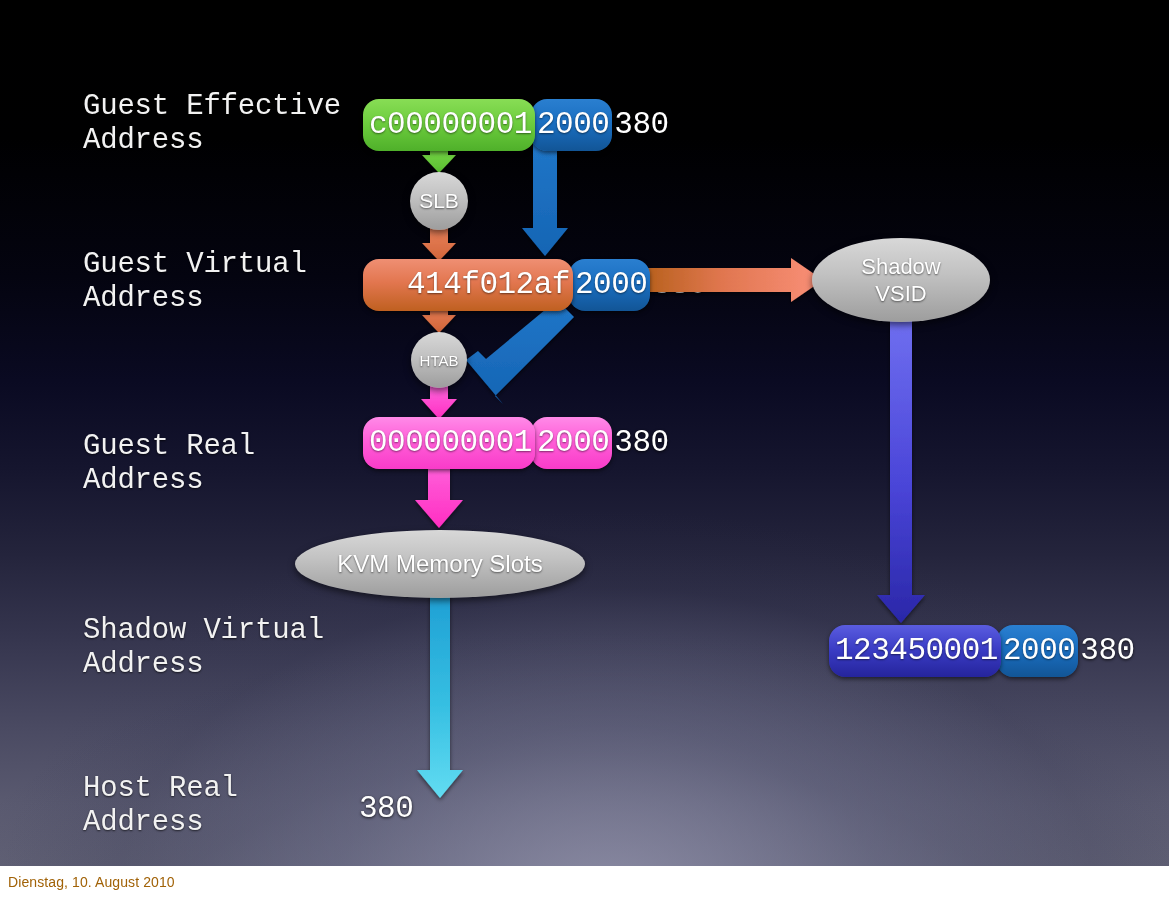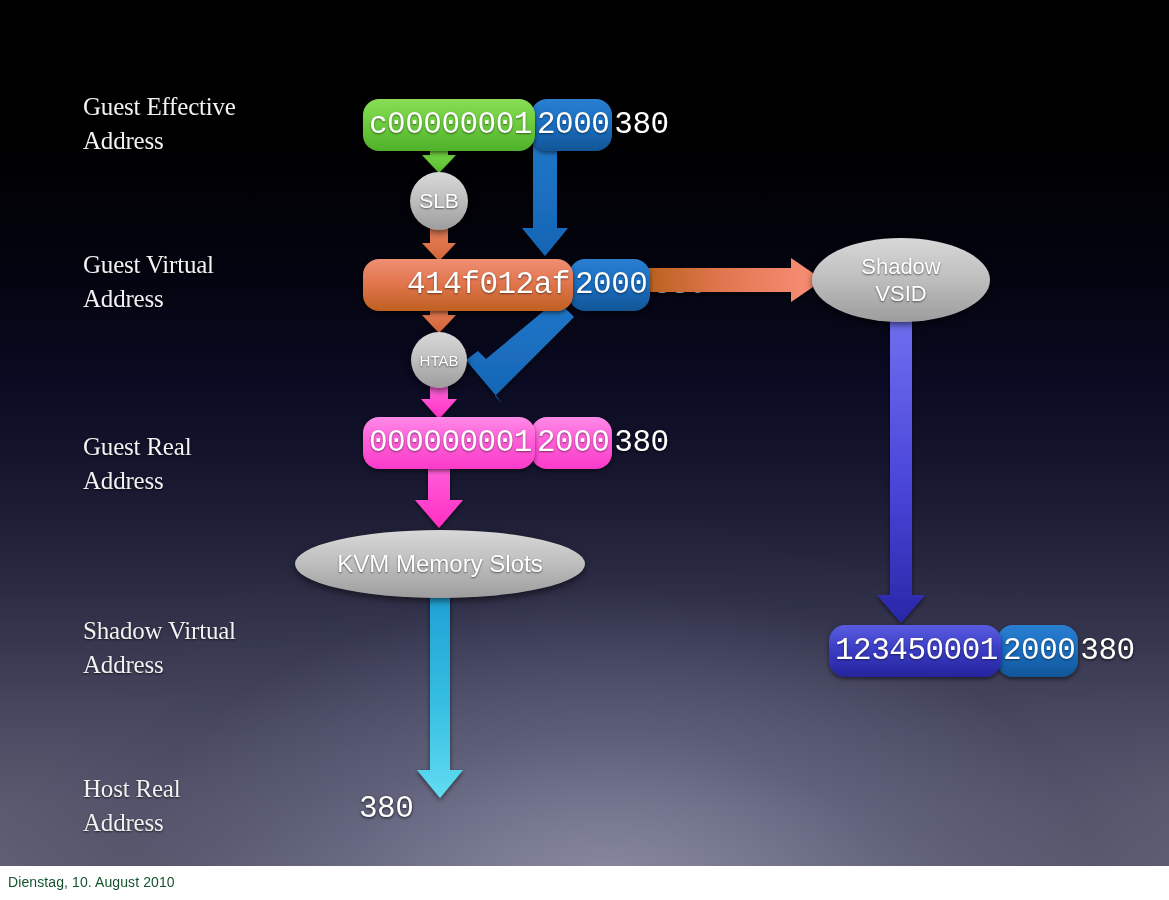--- a/index.html
+++ b/index.html
@@ -34,32 +34,32 @@
     top: 866px;
     width: 1169px;
     height: 34px;
     background: #ffffff;
   }
   #footertext {
     position: absolute;
     left: 8px;
     top: 874px;
     font-size: 14px;
-    color: #14532d;
+    color: #a16207;
     font-family: "Liberation Sans", sans-serif;
     letter-spacing: 0.1px;
   }
 
   
   .rowlabel {
     position: absolute;
     color: #f2f2f2;
-    font-size: 25px;
+    font-size: 29px;
     line-height: 34px;
-    font-family: Liberation Serif, serif;
+    font-family: Liberation Mono, monospace;
     letter-spacing: -0.2px;
     text-shadow: 0 1px 2px rgba(0,0,0,0.65);
     white-space: pre-line;
   }
 
   
   .addr-row {
     position: absolute;
     display: flex;
     align-items: center;

